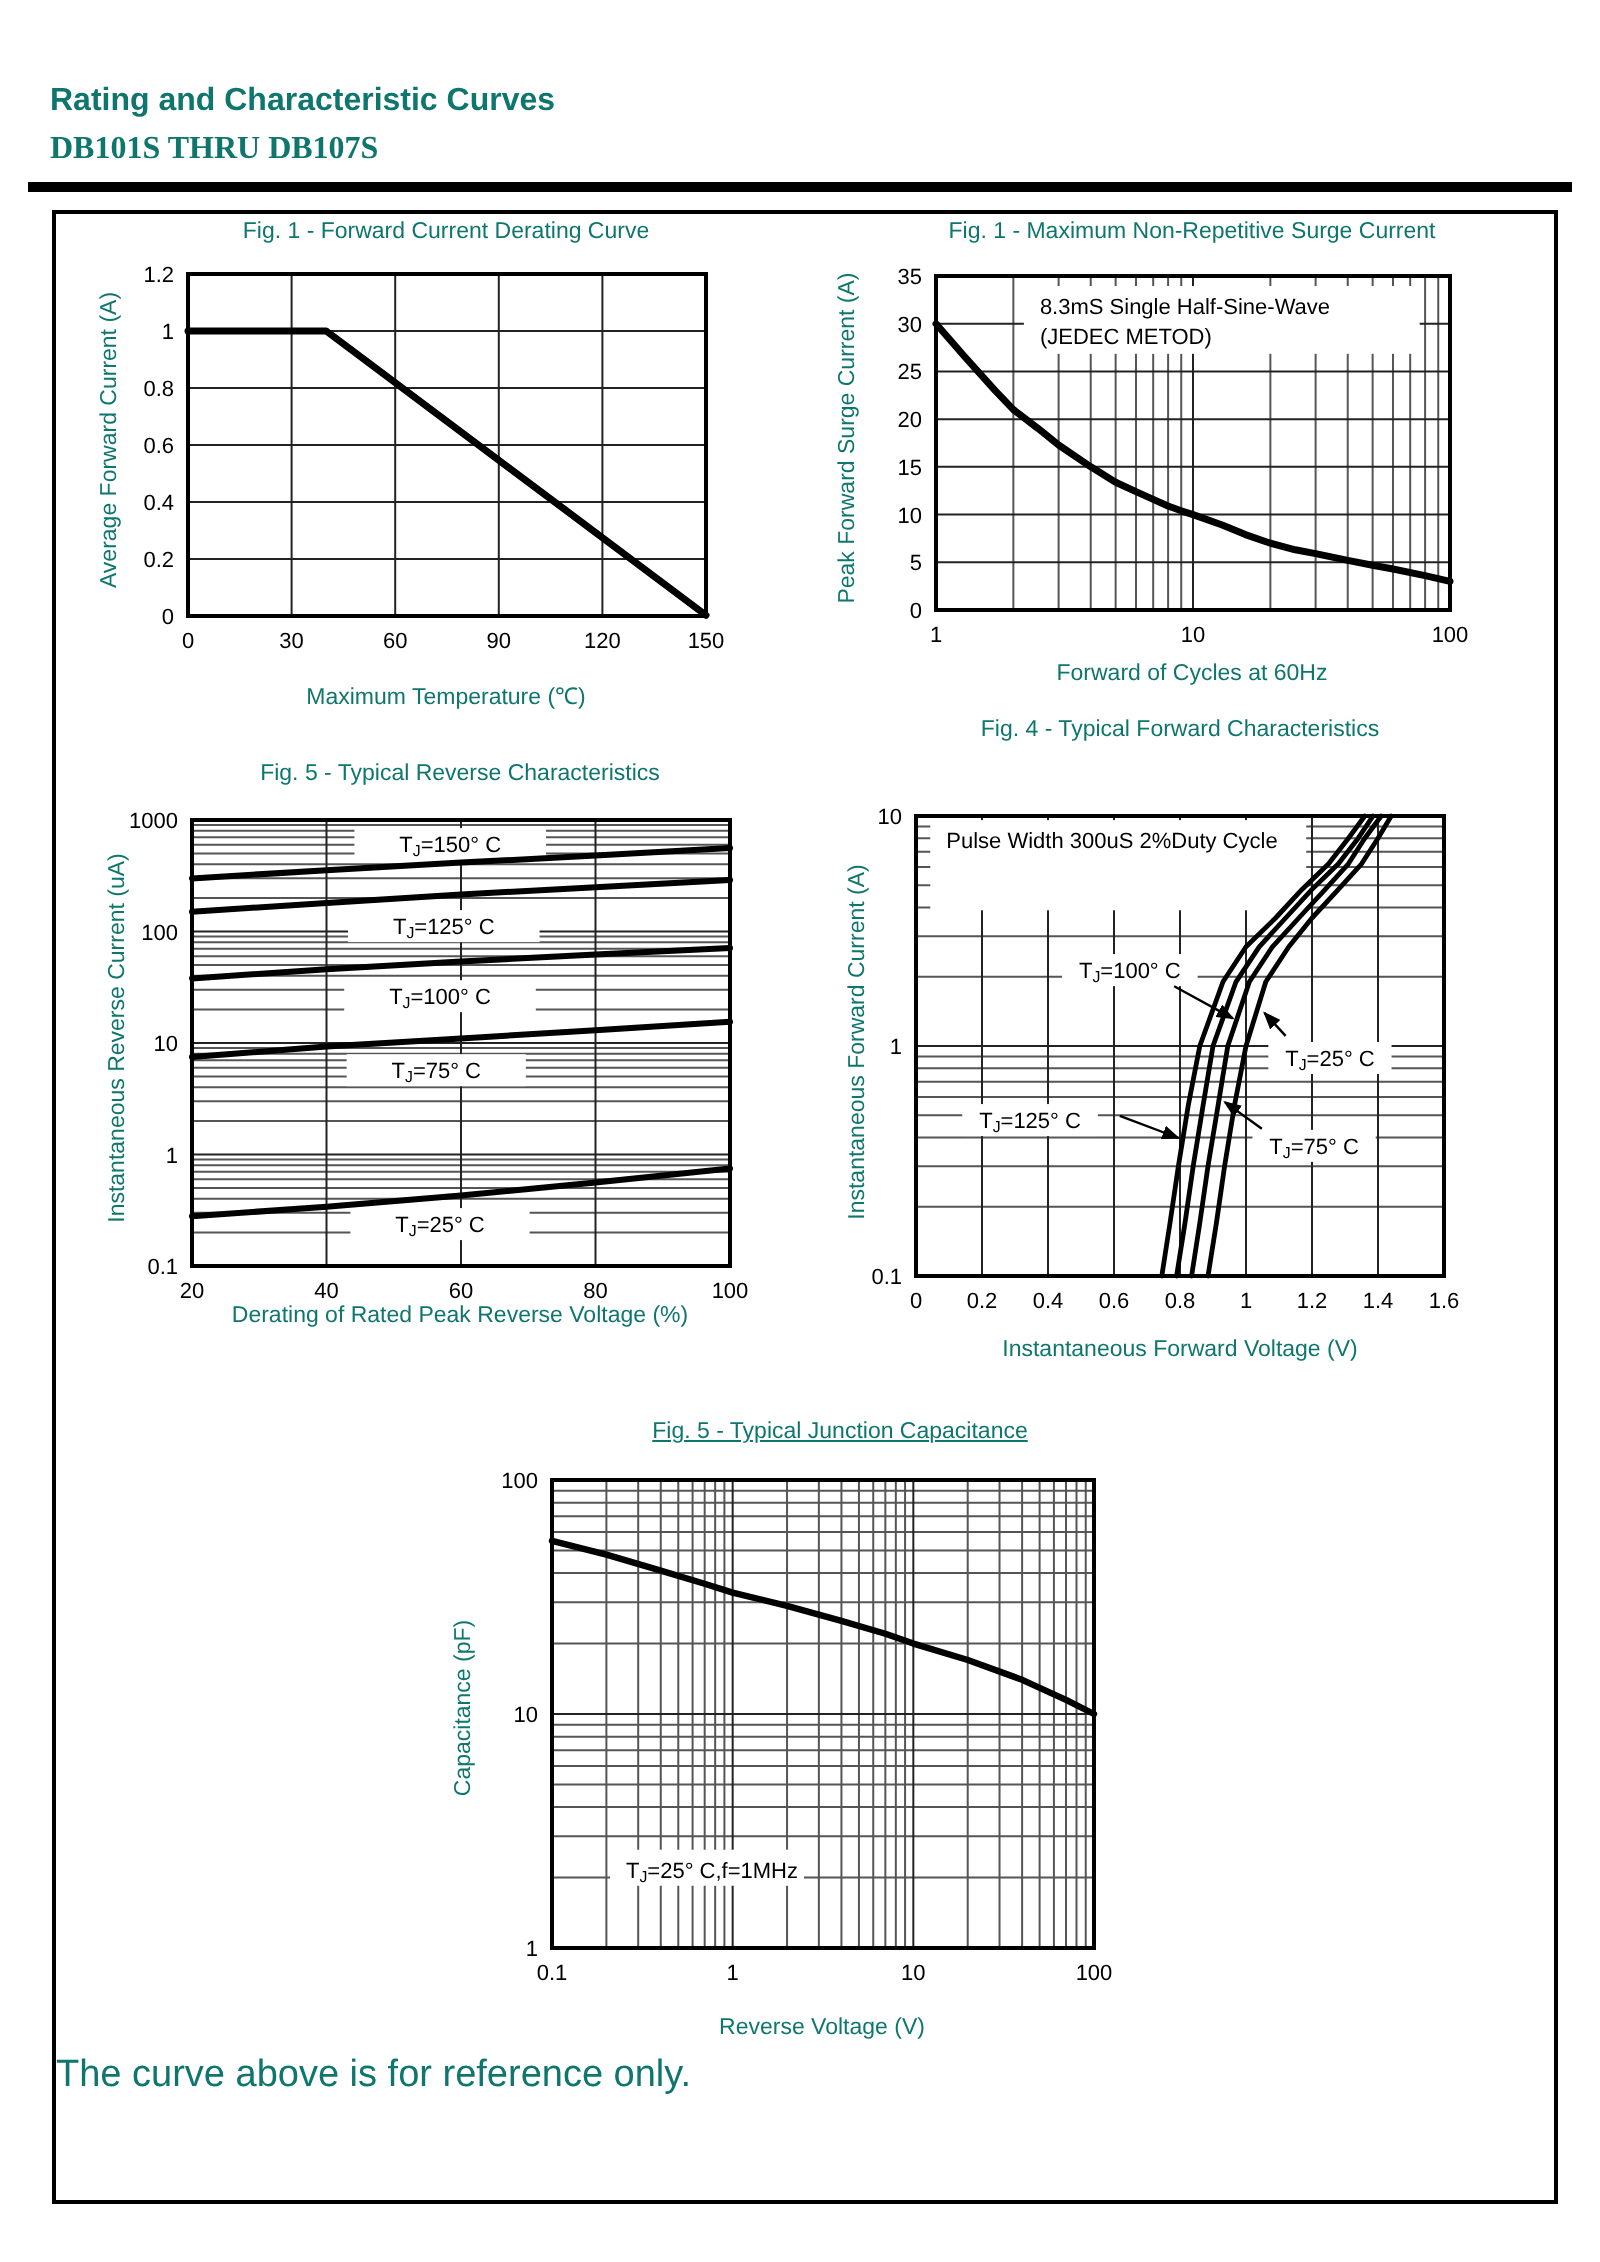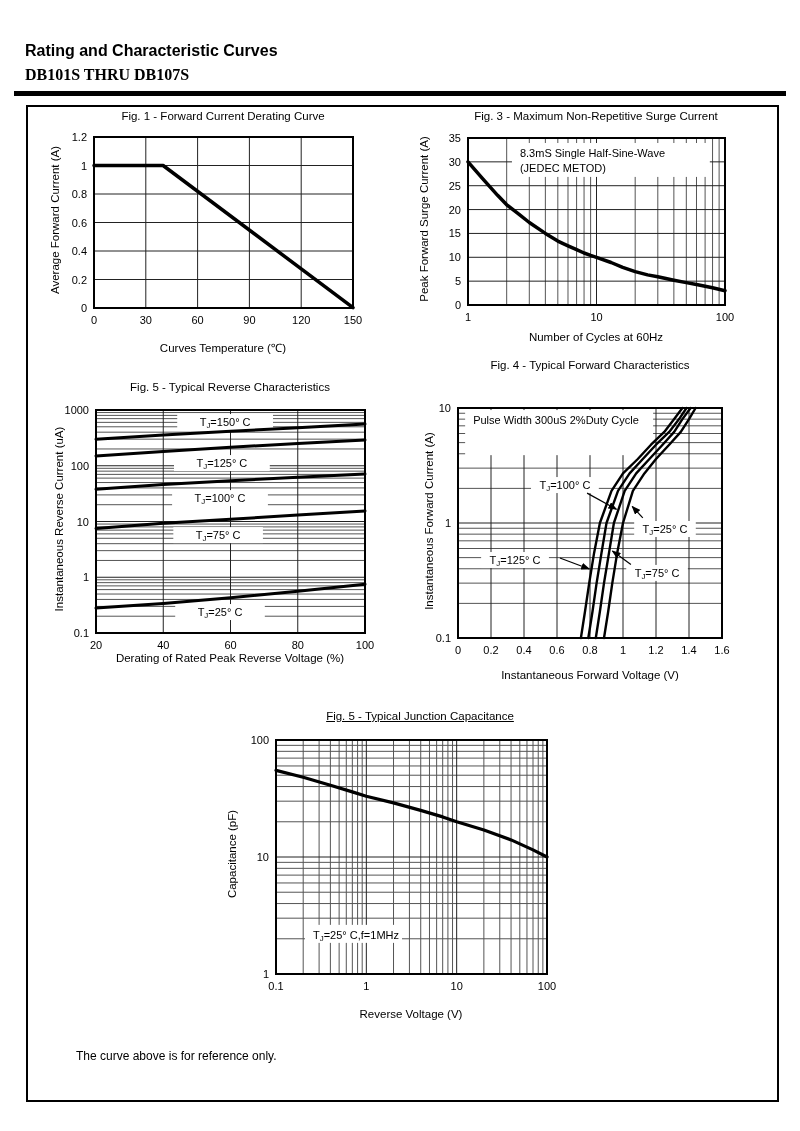--- a/index.html
+++ b/index.html
@@ -1,30 +1,30 @@
 <!DOCTYPE html>
 <html><head>
 <meta charset="utf-8">
 <style>
   html,body{margin:0;padding:0;background:#fff;}
   .page{position:relative;width:800px;height:1131px;background:#fff;
-        font-family:"Liberation Sans",sans-serif;color:#000000;overflow:hidden;}
+        font-family:"Liberation Sans",sans-serif;color:#0f766e;overflow:hidden;}
   .hdr-title{position:absolute;left:25px;top:42px;font-size:16px;font-weight:bold;white-space:nowrap;}
   .hdr-sub{position:absolute;left:25px;top:66px;font-size:16px;font-weight:bold;white-space:nowrap;font-family:Liberation Serif, serif;}
   .logo{position:absolute;left:666px;top:32px;width:116px;height:53px;
         border-bottom:3px solid #000;text-align:right;
         font-family:"DejaVu Serif",serif;font-style:italic;font-weight:bold;
         font-size:49px;line-height:52px;letter-spacing:-0.18em;padding-right:6px;}
   .rule{position:absolute;left:14px;top:91px;width:772px;height:5px;background:#000;}
   .frame{position:absolute;left:26px;top:105px;width:749px;height:993px;border:2px solid #000;}
   .fig-title,.xlab{position:absolute;font-size:11.5px;text-align:center;width:400px;white-space:nowrap;}
   .ylab{position:absolute;font-size:11.5px;text-align:center;width:240px;white-space:nowrap;
         transform:rotate(-90deg);transform-origin:center;}
   svg.plot{position:absolute;overflow:visible;}
-  .note{position:absolute;left:28px;top:1049px;font-size:12px;padding-left:48px;}
+  .note{position:absolute;left:28px;top:1027px;font-size:19px;}
   
   #fig1-title{left:23px;top:110px;}   #fig2-title{left:396px;top:110px;}
   #fig3-title{left:30px;top:381px;}   #fig4-title{left:390px;top:359px;}
   #fig5-title{left:220px;top:710px;text-decoration:underline;}
   #fig1-xlab{left:23px;top:340px;}    #fig2-xlab{left:396px;top:331px;}
   #fig3-xlab{left:30px;top:652px;}    #fig4-xlab{left:390px;top:669px;}
   #fig5-xlab{left:211px;top:1008px;}
   #fig1-ylab{left:-65px;top:214px;}   #fig2-ylab{left:304px;top:213px;}
   #fig3-ylab{left:-61px;top:513px;}   #fig4-ylab{left:309px;top:515px;}
   #fig5-ylab{left:112px;top:848px;}
@@ -61,25 +61,25 @@
         <text x="207.20000000000002" y="187" text-anchor="middle" font-size="11" fill="#000" font-family="&quot;Liberation Sans&quot;,sans-serif">120</text>
         <text x="259" y="187" text-anchor="middle" font-size="11" fill="#000" font-family="&quot;Liberation Sans&quot;,sans-serif">150</text>
         <text x="-7" y="175" text-anchor="end" font-size="11" fill="#000" font-family="&quot;Liberation Sans&quot;,sans-serif">0</text>
         <text x="-7" y="146.5" text-anchor="end" font-size="11" fill="#000" font-family="&quot;Liberation Sans&quot;,sans-serif">0.2</text>
         <text x="-7" y="118" text-anchor="end" font-size="11" fill="#000" font-family="&quot;Liberation Sans&quot;,sans-serif">0.4</text>
         <text x="-7" y="89.5" text-anchor="end" font-size="11" fill="#000" font-family="&quot;Liberation Sans&quot;,sans-serif">0.6</text>
         <text x="-7" y="60.999999999999986" text-anchor="end" font-size="11" fill="#000" font-family="&quot;Liberation Sans&quot;,sans-serif">0.8</text>
         <text x="-7" y="32.5" text-anchor="end" font-size="11" fill="#000" font-family="&quot;Liberation Sans&quot;,sans-serif">1</text>
         <text x="-7" y="4" text-anchor="end" font-size="11" fill="#000" font-family="&quot;Liberation Sans&quot;,sans-serif">1.2</text>
       </svg>
-    <div class="xlab" id="fig1-xlab">Curves Temperature (℃)</div>
-  </figure>
-
-  <figure style="margin:0">
-    <div class="fig-title" id="fig2-title">Fig. 3 - Maximum Non-Repetitive Surge Current</div>
+    <div class="xlab" id="fig1-xlab">Maximum Temperature (℃)</div>
+  </figure>
+
+  <figure style="margin:0">
+    <div class="fig-title" id="fig2-title">Fig. 1 - Maximum Non-Repetitive Surge Current</div>
     <div class="ylab" id="fig2-ylab">Peak Forward Surge Current (A)</div>
     <svg class="plot" width="257" height="167" viewBox="0 0 257 167" style="left: 468px; top: 138px;">
         <line x1="38.682354442821584" y1="0" x2="38.682354442821584" y2="167" stroke="#555" stroke-width="1"></line>
         <line x1="61.31008123147662" y1="0" x2="61.31008123147662" y2="167" stroke="#555" stroke-width="1"></line>
         <line x1="77.36470888564317" y1="0" x2="77.36470888564317" y2="167" stroke="#555" stroke-width="1"></line>
         <line x1="89.81764555717842" y1="0" x2="89.81764555717842" y2="167" stroke="#555" stroke-width="1"></line>
         <line x1="99.9924356742982" y1="0" x2="99.9924356742982" y2="167" stroke="#555" stroke-width="1"></line>
         <line x1="108.595098141832" y1="0" x2="108.595098141832" y2="167" stroke="#555" stroke-width="1"></line>
         <line x1="116.04706332846474" y1="0" x2="116.04706332846474" y2="167" stroke="#555" stroke-width="1"></line>
         <line x1="122.62016246295325" y1="0" x2="122.62016246295325" y2="167" stroke="#555" stroke-width="1"></line>
@@ -108,21 +108,21 @@
         <text x="257" y="183" text-anchor="middle" font-size="11" fill="#000" font-family="&quot;Liberation Sans&quot;,sans-serif">100</text>
         <text x="-7" y="171" text-anchor="end" font-size="11" fill="#000" font-family="&quot;Liberation Sans&quot;,sans-serif">0</text>
         <text x="-7" y="147.14285714285714" text-anchor="end" font-size="11" fill="#000" font-family="&quot;Liberation Sans&quot;,sans-serif">5</text>
         <text x="-7" y="123.28571428571429" text-anchor="end" font-size="11" fill="#000" font-family="&quot;Liberation Sans&quot;,sans-serif">10</text>
         <text x="-7" y="99.42857142857143" text-anchor="end" font-size="11" fill="#000" font-family="&quot;Liberation Sans&quot;,sans-serif">15</text>
         <text x="-7" y="75.57142857142858" text-anchor="end" font-size="11" fill="#000" font-family="&quot;Liberation Sans&quot;,sans-serif">20</text>
         <text x="-7" y="51.71428571428571" text-anchor="end" font-size="11" fill="#000" font-family="&quot;Liberation Sans&quot;,sans-serif">25</text>
         <text x="-7" y="27.85714285714286" text-anchor="end" font-size="11" fill="#000" font-family="&quot;Liberation Sans&quot;,sans-serif">30</text>
         <text x="-7" y="4" text-anchor="end" font-size="11" fill="#000" font-family="&quot;Liberation Sans&quot;,sans-serif">35</text>
       </svg>
-    <div class="xlab" id="fig2-xlab">Number of Cycles at 60Hz</div>
+    <div class="xlab" id="fig2-xlab">Forward of Cycles at 60Hz</div>
   </figure>
 
   <figure style="margin:0">
     <div class="fig-title" id="fig3-title">Fig. 5 - Typical Reverse Characteristics</div>
     <div class="ylab" id="fig3-ylab">Instantaneous Reverse Current (uA)</div>
     <svg class="plot" width="269" height="223" viewBox="0 0 269 223" style="left: 96px; top: 410px;">
         <line x1="0" y1="206.21757774173304" x2="269" y2="206.21757774173304" stroke="#555" stroke-width="1"></line>
         <line x1="0" y1="196.40049004937882" x2="269" y2="196.40049004937882" stroke="#555" stroke-width="1"></line>
         <line x1="0" y1="189.4351554834661" x2="269" y2="189.4351554834661" stroke="#555" stroke-width="1"></line>
         <line x1="0" y1="184.03242225826696" x2="269" y2="184.03242225826696" stroke="#555" stroke-width="1"></line>

